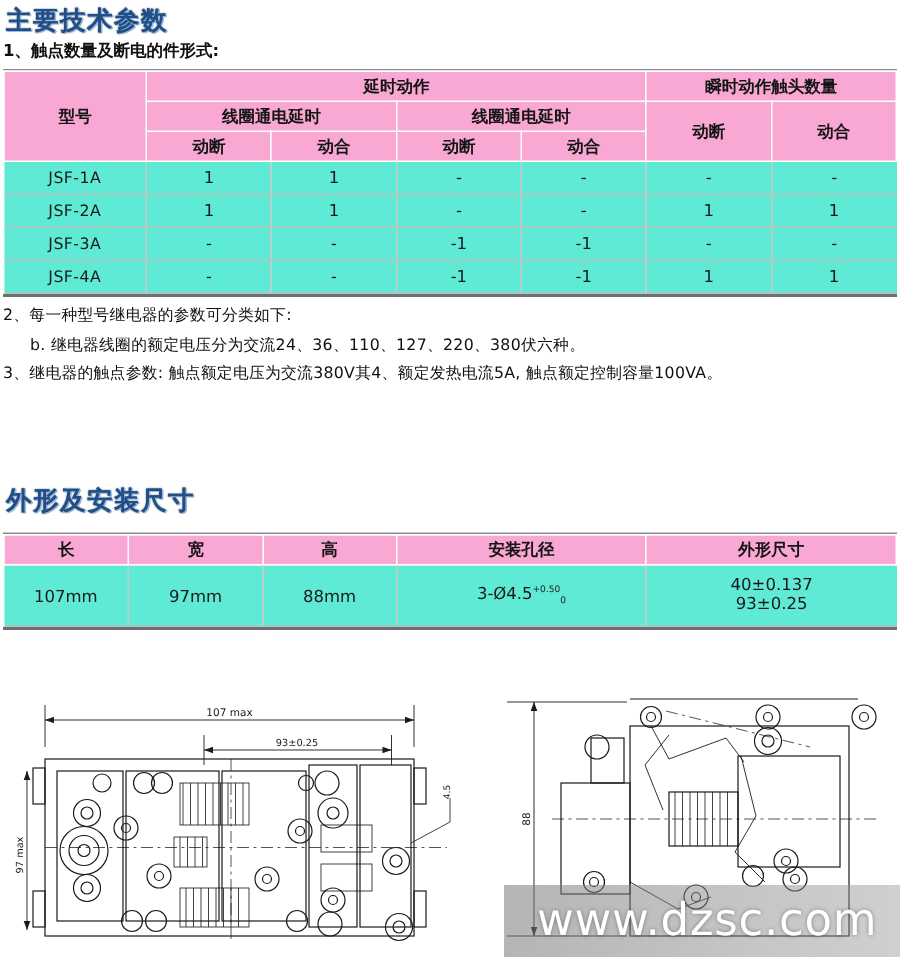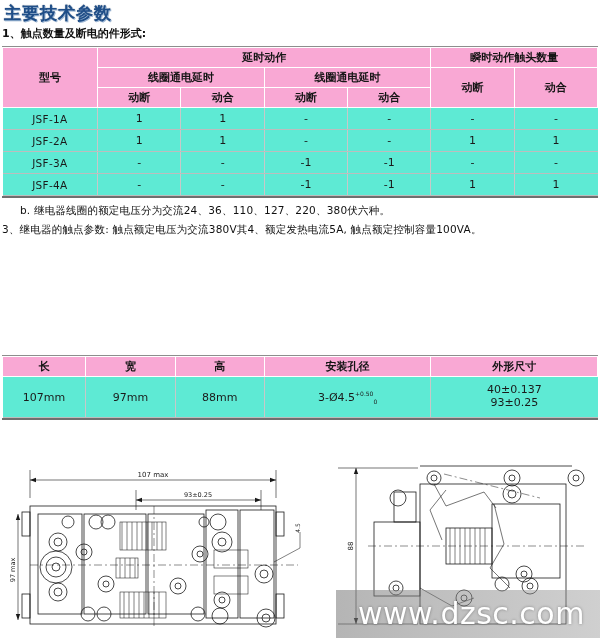--- a/index.html
+++ b/index.html
@@ -156,24 +156,26 @@
           <td>-1</td>
           <td>-1</td>
           <td>1</td>
           <td>1</td>
         </tr>
       </tbody>
     </table>
   </div>
 
   <div class="notes">
+    <p class="note">2、每一种型号继电器的参数可分类如下:</p>
     <p class="note indent note-sub">b. 继电器线圈的额定电压分为交流24、36、110、127、220、380伏六种。</p>
     <p class="note">3、继电器的触点参数: 触点额定电压为交流380V其4、额定发热电流5A, 触点额定控制容量100VA。</p>
   </div>
 
+  <div id="sec2-title" class="sec-title">外形及安装尺寸</div>
 
   <div id="tbl-dims" class="tbl tbl-wrap">
     <table style="width:100%">
       <thead>
         <tr>
           <th style="width:14%">长</th>
           <th style="width:15%">宽</th>
           <th style="width:15%">高</th>
           <th style="width:28%">安装孔径</th>
           <th style="width:28%">外形尺寸</th>

